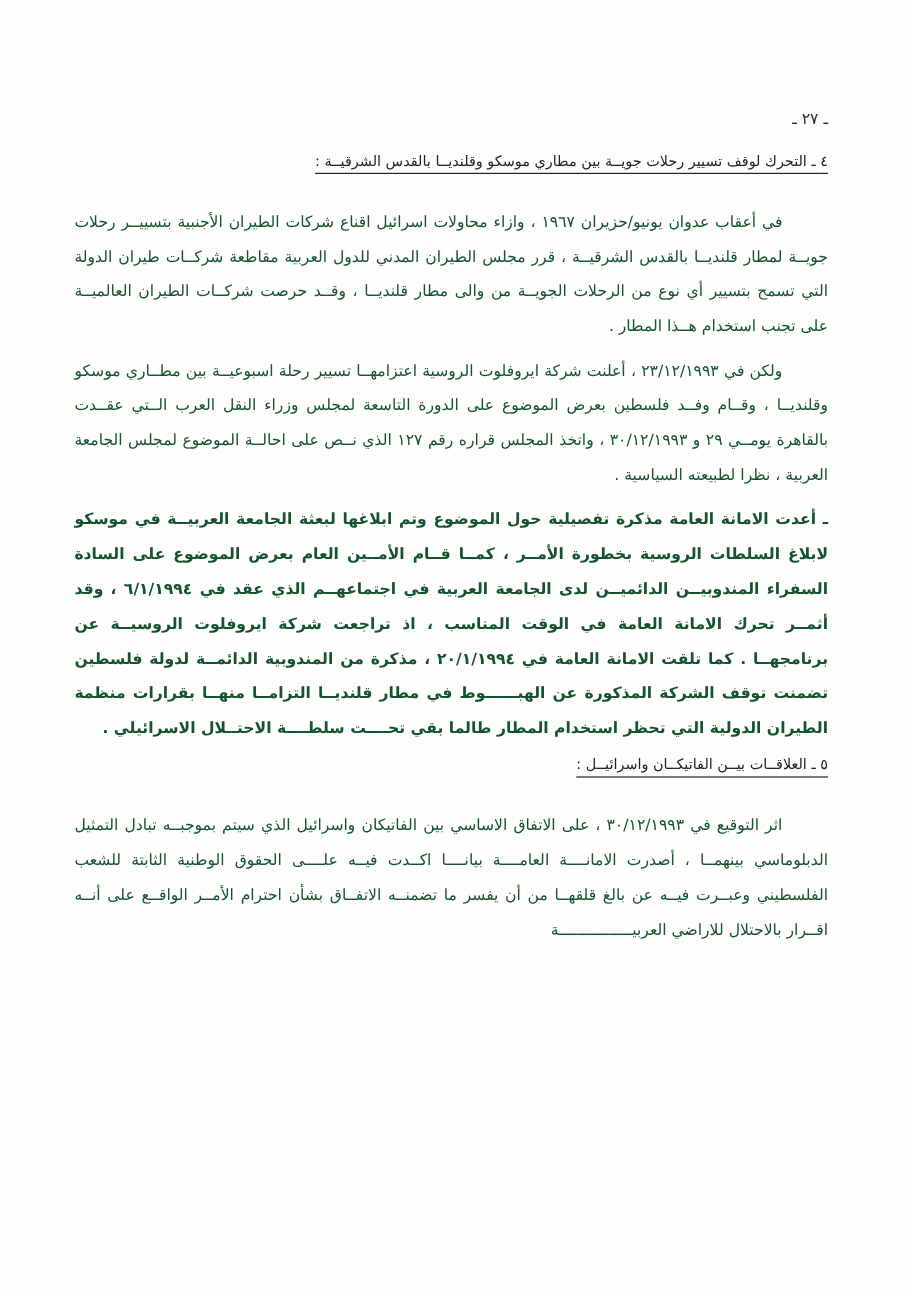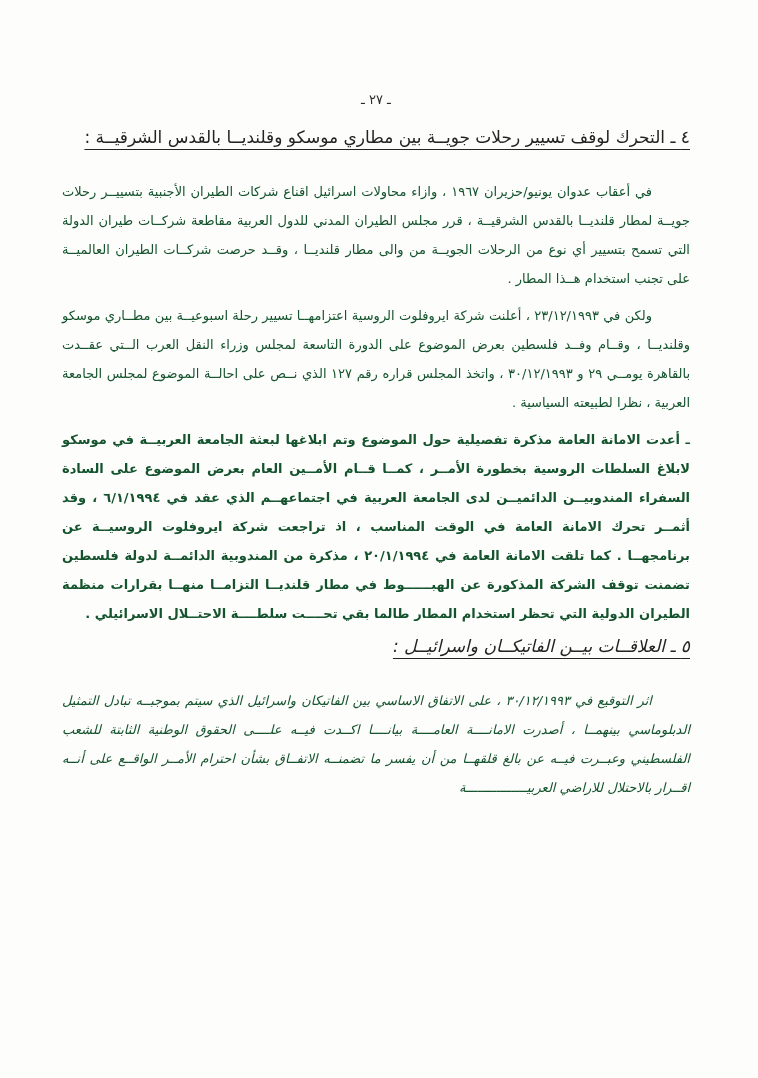--- a/index.html
+++ b/index.html
@@ -15,37 +15,35 @@
     background: #fdfdfb;
     overflow: hidden;
     direction: rtl;
     font-family: "DejaVu Sans", sans-serif;
     color: #262626;
   }
   .content {
     padding: 92px 68px 0 62px;
   }
   .page-number {
-    text-align: center;
     font-size: 13px;
     letter-spacing: 1px;
     margin-bottom: 20px;
     color: #2b2b2b;
   }
   .section-heading {
-    font-size: 17px;
+    font-size: 12px;
     font-weight: normal;
     margin: 0 0 30px 0;
     text-decoration: underline;
     text-underline-offset: 6px;
     text-decoration-thickness: 1px;
     color: #232323;
   }
   .doc-section + .doc-section {
-    font-style: italic;
   }
   .para {
     font-size: 13px;
     line-height: 29px;
     margin: 0 0 8px 0;
     text-align: justify;
     text-justify: inter-word;
     color: #14532d;
   }
   .para.indent {

